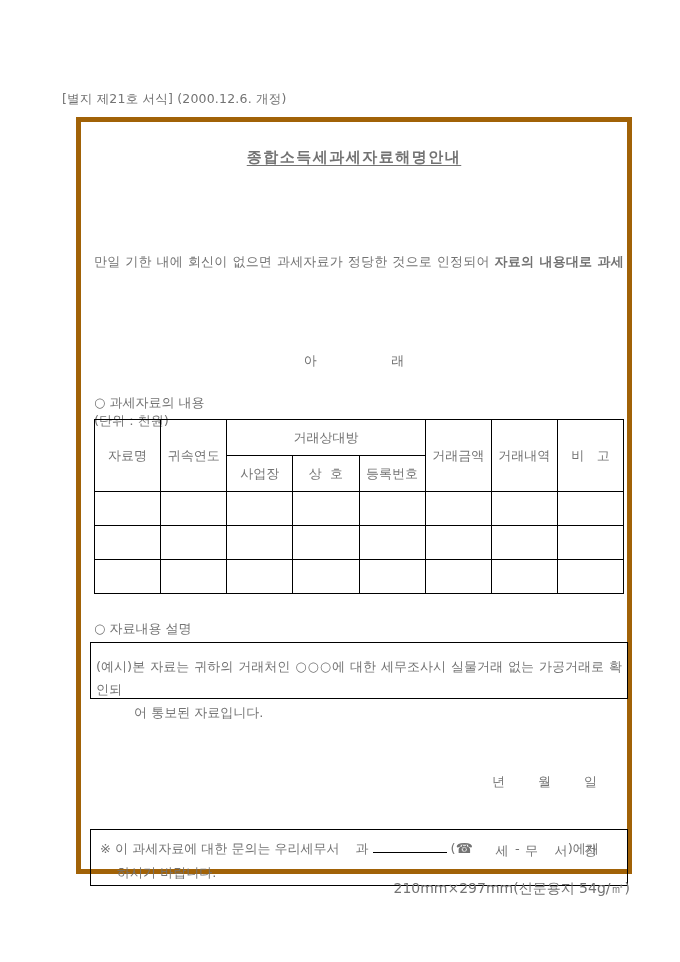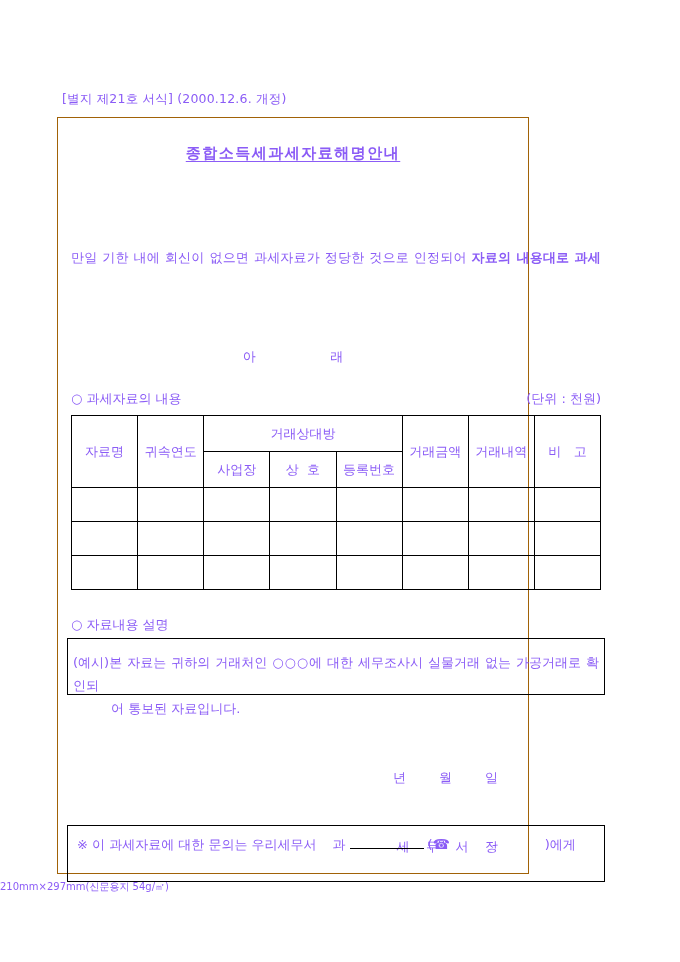--- a/index.html
+++ b/index.html
@@ -2,39 +2,39 @@
 <html><head>
 <meta charset="utf-8">
 <style>
   * { margin: 0; padding: 0; box-sizing: border-box; }
   html, body { background: #fff; }
   .page {
     position: relative;
     width: 680px;
     height: 962px;
     background: #ffffff;
-    color: #8b5cf6;
+    color: #737373;
     font-family: "DejaVu Sans", "Liberation Sans", sans-serif;
     font-size: 13px;
     overflow: hidden;
   }
   .form-ref {
     position: absolute;
     left: 62px;
     top: 91px;
     font-size: 12.5px;
     letter-spacing: 0.2px;
   }
   .outer-box {
     position: absolute;
-    left: 57px;
+    left: 76px;
     top: 117px;
-    width: 472px;
+    width: 556px;
     height: 757px;
-    border: 1px solid #a16207;
+    border: 5px solid #a16207;
   }
   .title {
     position: absolute;
     top: 26px;
     left: 0;
     width: 100%;
     text-align: center;
     font-weight: bold;
     font-size: 15px;
     letter-spacing: 1.5px;
@@ -73,20 +73,21 @@
     text-align: center;
     white-space: pre;
   }
   .section-row {
     position: absolute;
     top: 272px;
     left: 13px;
     width: 530px;
     display: flex;
     justify-content: space-between;
+    flex-direction: column;
   }
   .data-table {
     position: absolute;
     top: 297px;
     left: 13px;
     width: 530px;
     border-collapse: collapse;
     table-layout: fixed;
     font-size: 13px;
   }
@@ -134,22 +135,22 @@
   .phone-blank { width: 74px; margin: 0 4px; }
   .phone-icon { font-size: 14px; }
   .dash { margin-left: 42px; }
   .paren-close { margin-left: 48px; }
   .notice-line2 { padding-left: 17px; }
   .footer-note {
     position: absolute;
     top: 880px;
     left: 0;
     width: 630px;
-    text-align: left;
-    font-size: 10px;
+    text-align: right;
+    font-size: 14px;
   }
 </style>
 </head>
 <body>
 
 <div class="page">
 
   <div class="form-ref">[별지 제21호 서식] (2000.12.6. 개정)</div>
 
   <div class="outer-box">
@@ -227,19 +228,20 @@
 
     <div class="sign-block">
       <div>년        월        일</div>
       <div>세    무    서    장</div>
     </div>
 
     <div class="notice-box">
       <div class="notice-line1">
         <span>※ 이 과세자료에 대한 문의는 우리세무서</span><span class="dept-suffix">과</span><span class="blank phone-blank"></span><span>(</span><span class="phone-icon">☎</span><span class="dash">-</span><span class="paren-close">)에게</span>
       </div>
+      <div class="notice-line2">하시기 바랍니다.</div>
     </div>
 
   </div>
 
   <div class="footer-note">210mm×297mm(신문용지 54g/㎡)</div>
 
 </div>
 
 </body></html>

